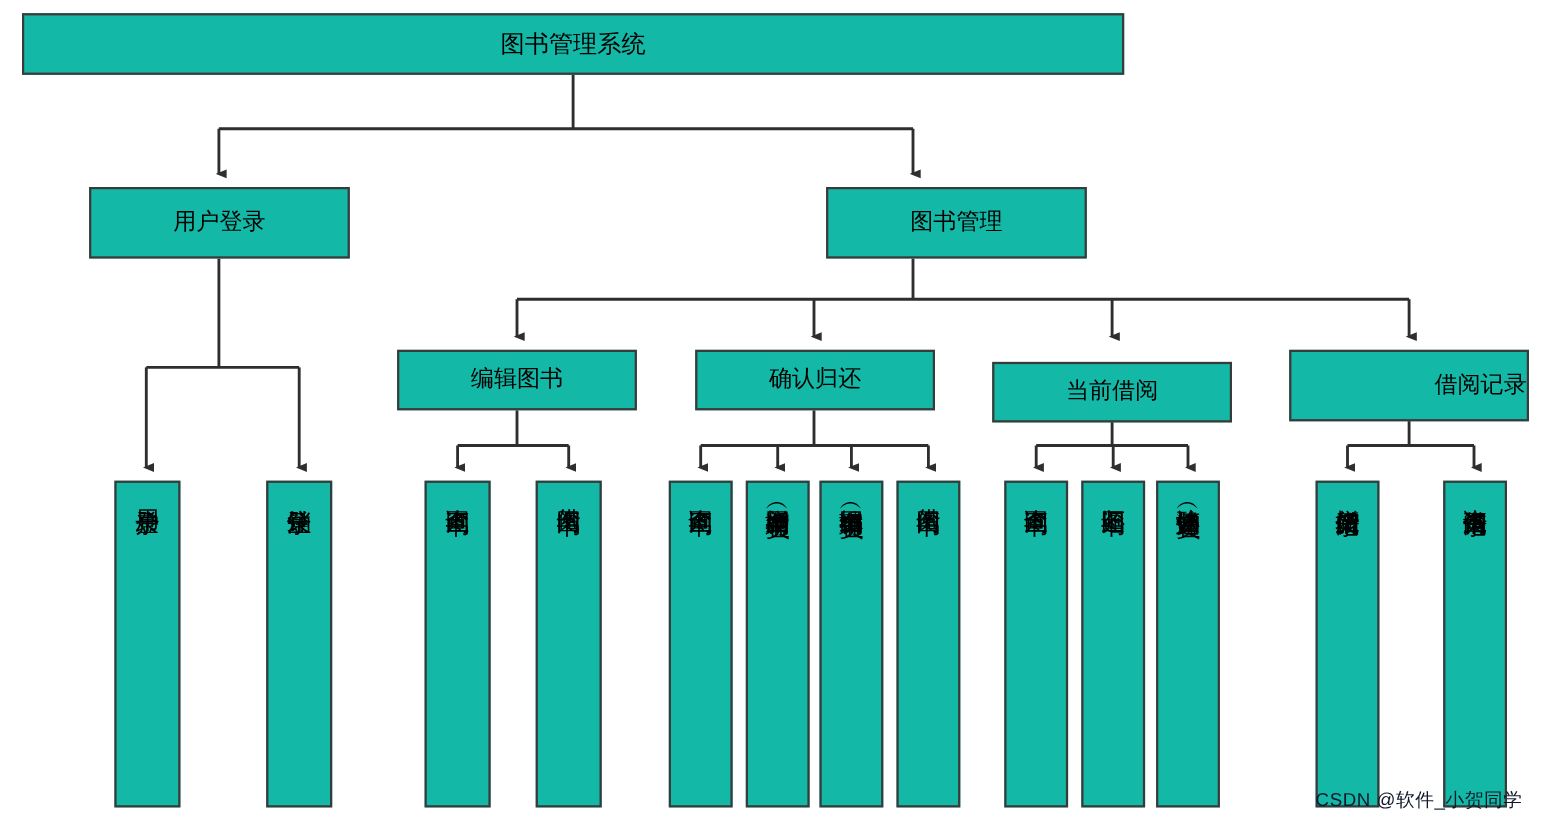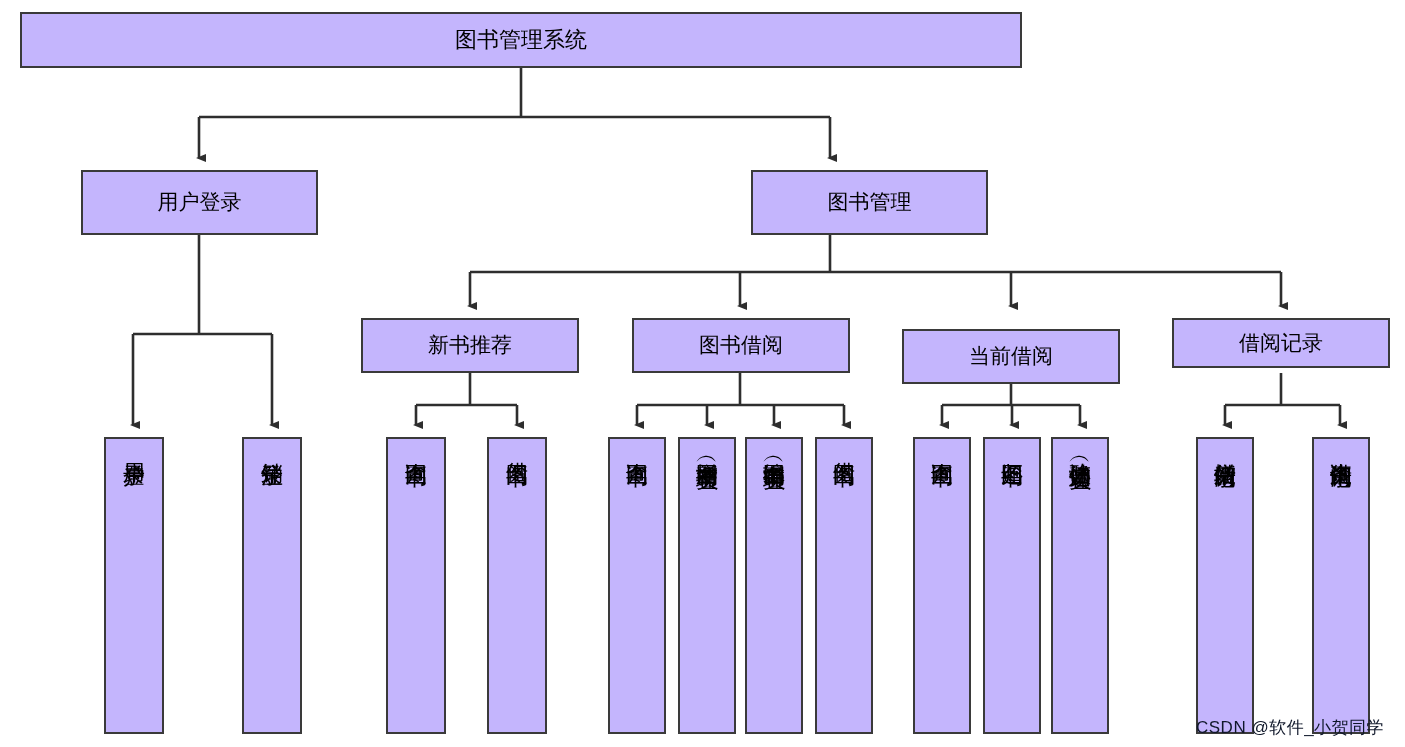--- a/index.html
+++ b/index.html
@@ -21,21 +21,21 @@
     position: absolute;
     left: 0;
     top: 0;
     width: 1405px;
     height: 747px;
     pointer-events: none;
   }
   .node {
     position: absolute;
     box-sizing: border-box;
-    background: #c4b5fd;
+    background: #14b8a6;
     border: 2px solid #3a3a3a;
     display: flex;
     align-items: center;
     justify-content: center;
     color: #000000;
   }
   .node .label {
     color: #000000;
     line-height: 1.15;
     text-align: center;
@@ -133,29 +133,29 @@
   </div>
 
   <div class="node horizontal" style="left:81px; top:170px; width:237px; height:65px;">
     <span class="label">用户登录</span>
   </div>
   <div class="node horizontal" style="left:711px; top:170px; width:237px; height:65px;margin-left:40px;">
     <span class="label">图书管理</span>
   </div>
 
   <div class="node horizontal" style="left:361px; top:318px; width:218px; height:55px;">
-    <span class="label">新书推荐</span>
+    <span class="label">编辑图书</span>
   </div>
   <div class="node horizontal" style="left:632px; top:318px; width:218px; height:55px;">
-    <span class="label">图书借阅</span>
+    <span class="label">确认归还</span>
   </div>
   <div class="node horizontal" style="left:902px; top:318px; width:218px; height:55px;margin-top:11px;">
     <span class="label">当前借阅</span>
   </div>
-  <div class="node horizontal" style="left:1172px; top:318px; width:218px; height:50px;">
+  <div class="node horizontal" style="left:1172px; top:318px; width:218px; height:65px;justify-content:flex-end;">
     <span class="label">借阅记录</span>
   </div>
 
   <div class="node vertical" style="left:104px; top:437px; width:60px; height:297px;">
     <span class="label">用户登录</span>
   </div>
   <div class="node vertical" style="left:242px; top:437px; width:60px; height:297px;">
     <span class="label">注销登录</span>
   </div>
   <div class="node vertical" style="left:386px; top:437px; width:60px; height:297px;">

